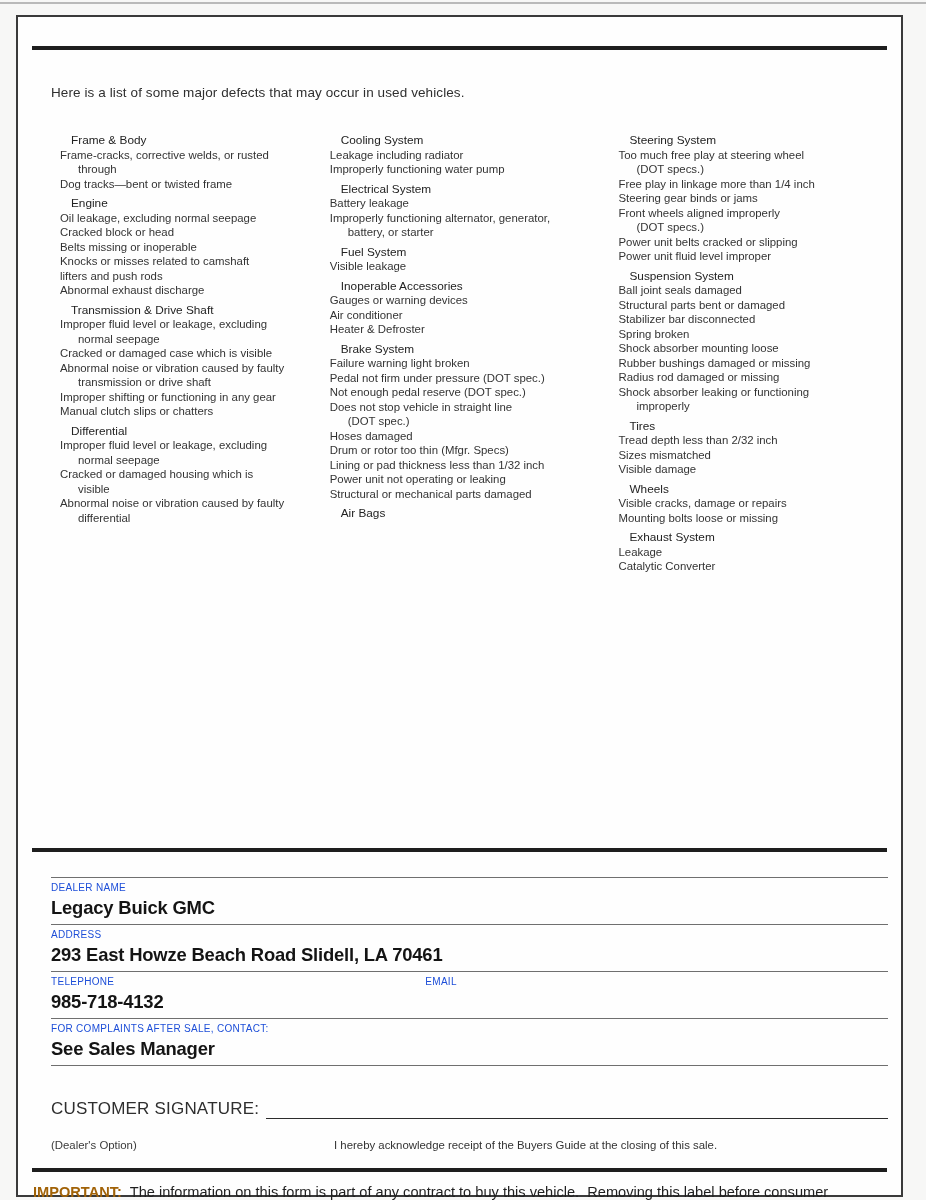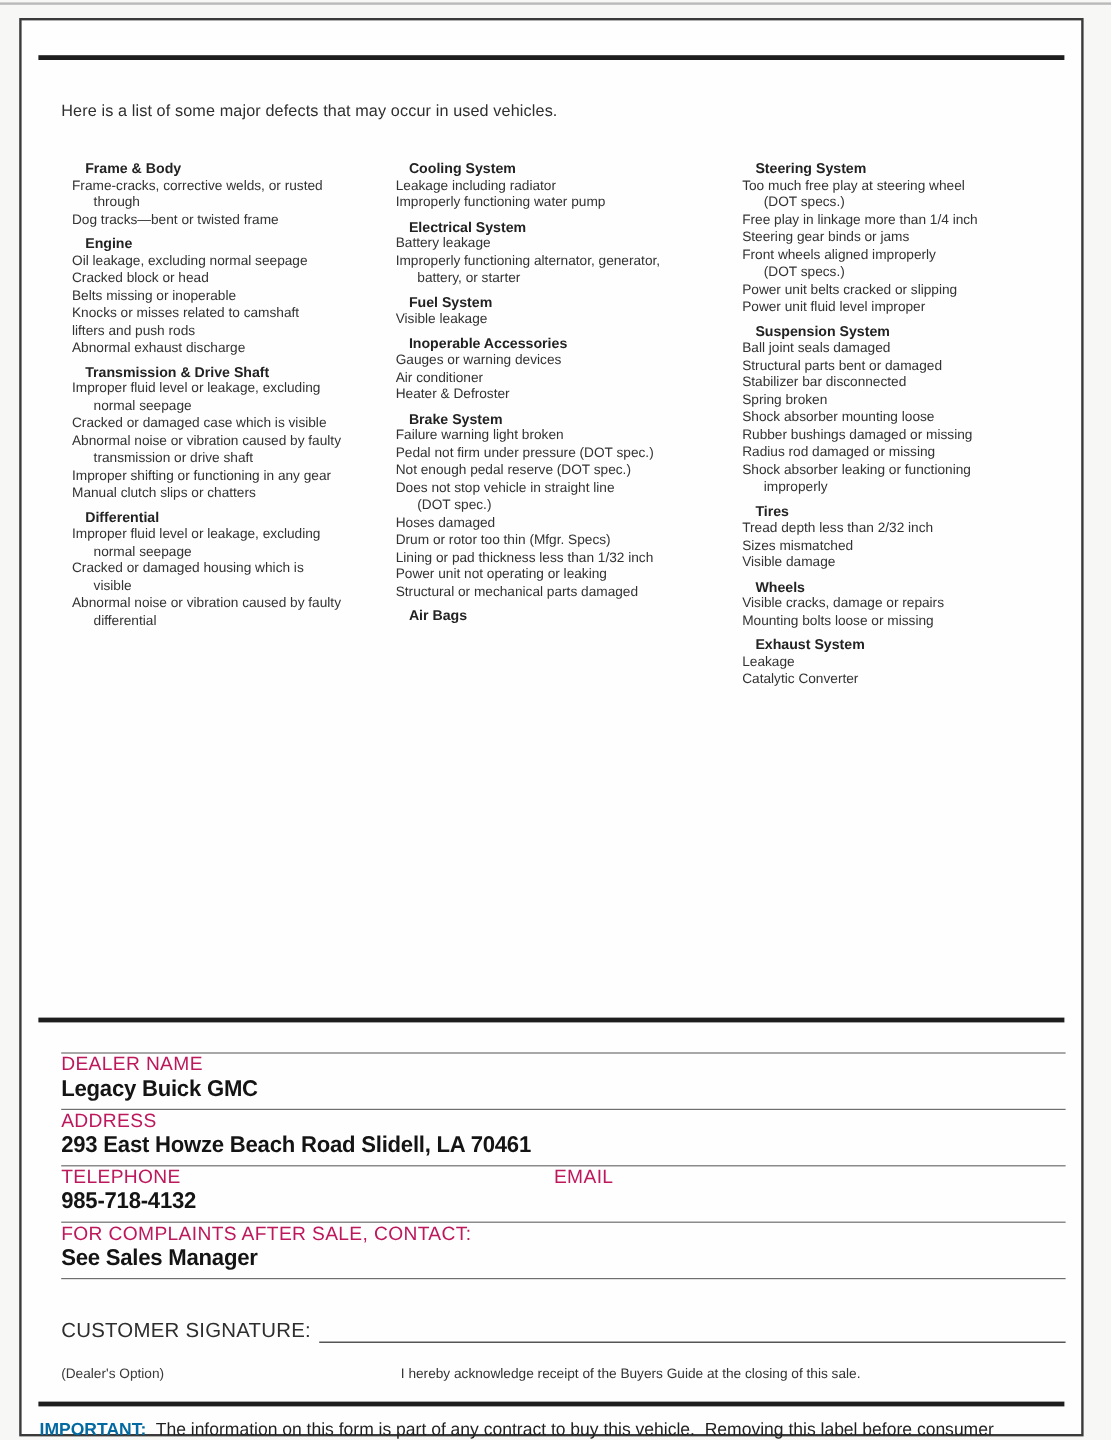--- a/index.html
+++ b/index.html
@@ -20,52 +20,52 @@
     margin:35px 14px 0 33px;font-size:13.5px;color:#2f2f2f;letter-spacing:.1px;
   }
   
   .columns{display:flex;margin:28px 12px 0 33px;align-items:flex-start;}
   .col{box-sizing:border-box;}
   .col-0{width:276px;}
   .col-1{width:275px;}
   .col-2{width:286px;margin-left:20px;}
   .section{margin:0;}
   .heading{
-    font-size:11.8px;font-weight:bold;color:#222;line-height:14.5px;margin-top:5px;padding-left:20px;
+    font-size:11.8px;font-weight:normal;color:#222;line-height:14.5px;margin-top:5px;padding-left:20px;
   }
   .line{font-size:11.4px;color:#333;line-height:14.5px;}
   .ind1{padding-left:9px;}
   .ind2{padding-left:27px;}
   
   .bottom{position:absolute;top:831px;left:0;right:0;}
   .fields{margin:25px 13px 0 33px;}
   .field{border-top:1px solid #6f6f6f;padding:3px 0 5px;}
   .field-label{
-    font-size:16px;color:#be185d;letter-spacing:.3px;line-height:14px;
+    font-size:10px;color:#1d4ed8;letter-spacing:.3px;line-height:14px;
   }
   .field-label-row{display:flex;}
   .field-label-email{margin-left:311px;}
   .field-value{
     font-size:19px;font-weight:bold;color:#141414;line-height:23px;
     letter-spacing:-.2px;margin-top:1px;transform:scaleX(.97);transform-origin:left;
   }
   .field-close{border-top:1px solid #6f6f6f;height:0;}
   .sig{margin:33px 13px 0 33px;}
   .sig-row{display:flex;align-items:flex-end;}
   .sig-label{font-size:17px;color:#2e2e2e;letter-spacing:.2px;white-space:nowrap;}
   .sig-line{flex:1;border-bottom:1.5px solid #2c2c2c;margin-left:7px;height:14px;}
   .sig-sub{display:flex;margin-top:20px;}
   .sig-sublabel{width:283px;font-size:11.4px;color:#3a3a3a;}
   .sig-ack{font-size:11.4px;color:#333;}
   .rule-footer{margin-top:17px;}
   .important{
     margin:9px 16px 0 15px;font-size:14.6px;color:#1f1f1f;line-height:22px;
     white-space:pre-wrap;
   }
-  .important b{color:#0369a1;}
+  .important b{color:#a16207;}
 </style>
 </head>
 <body>
 
 <div class="scan-edge-top"></div>
 
 <div class="page">
 
   <div class="rule-heavy rule-top"></div>
 

